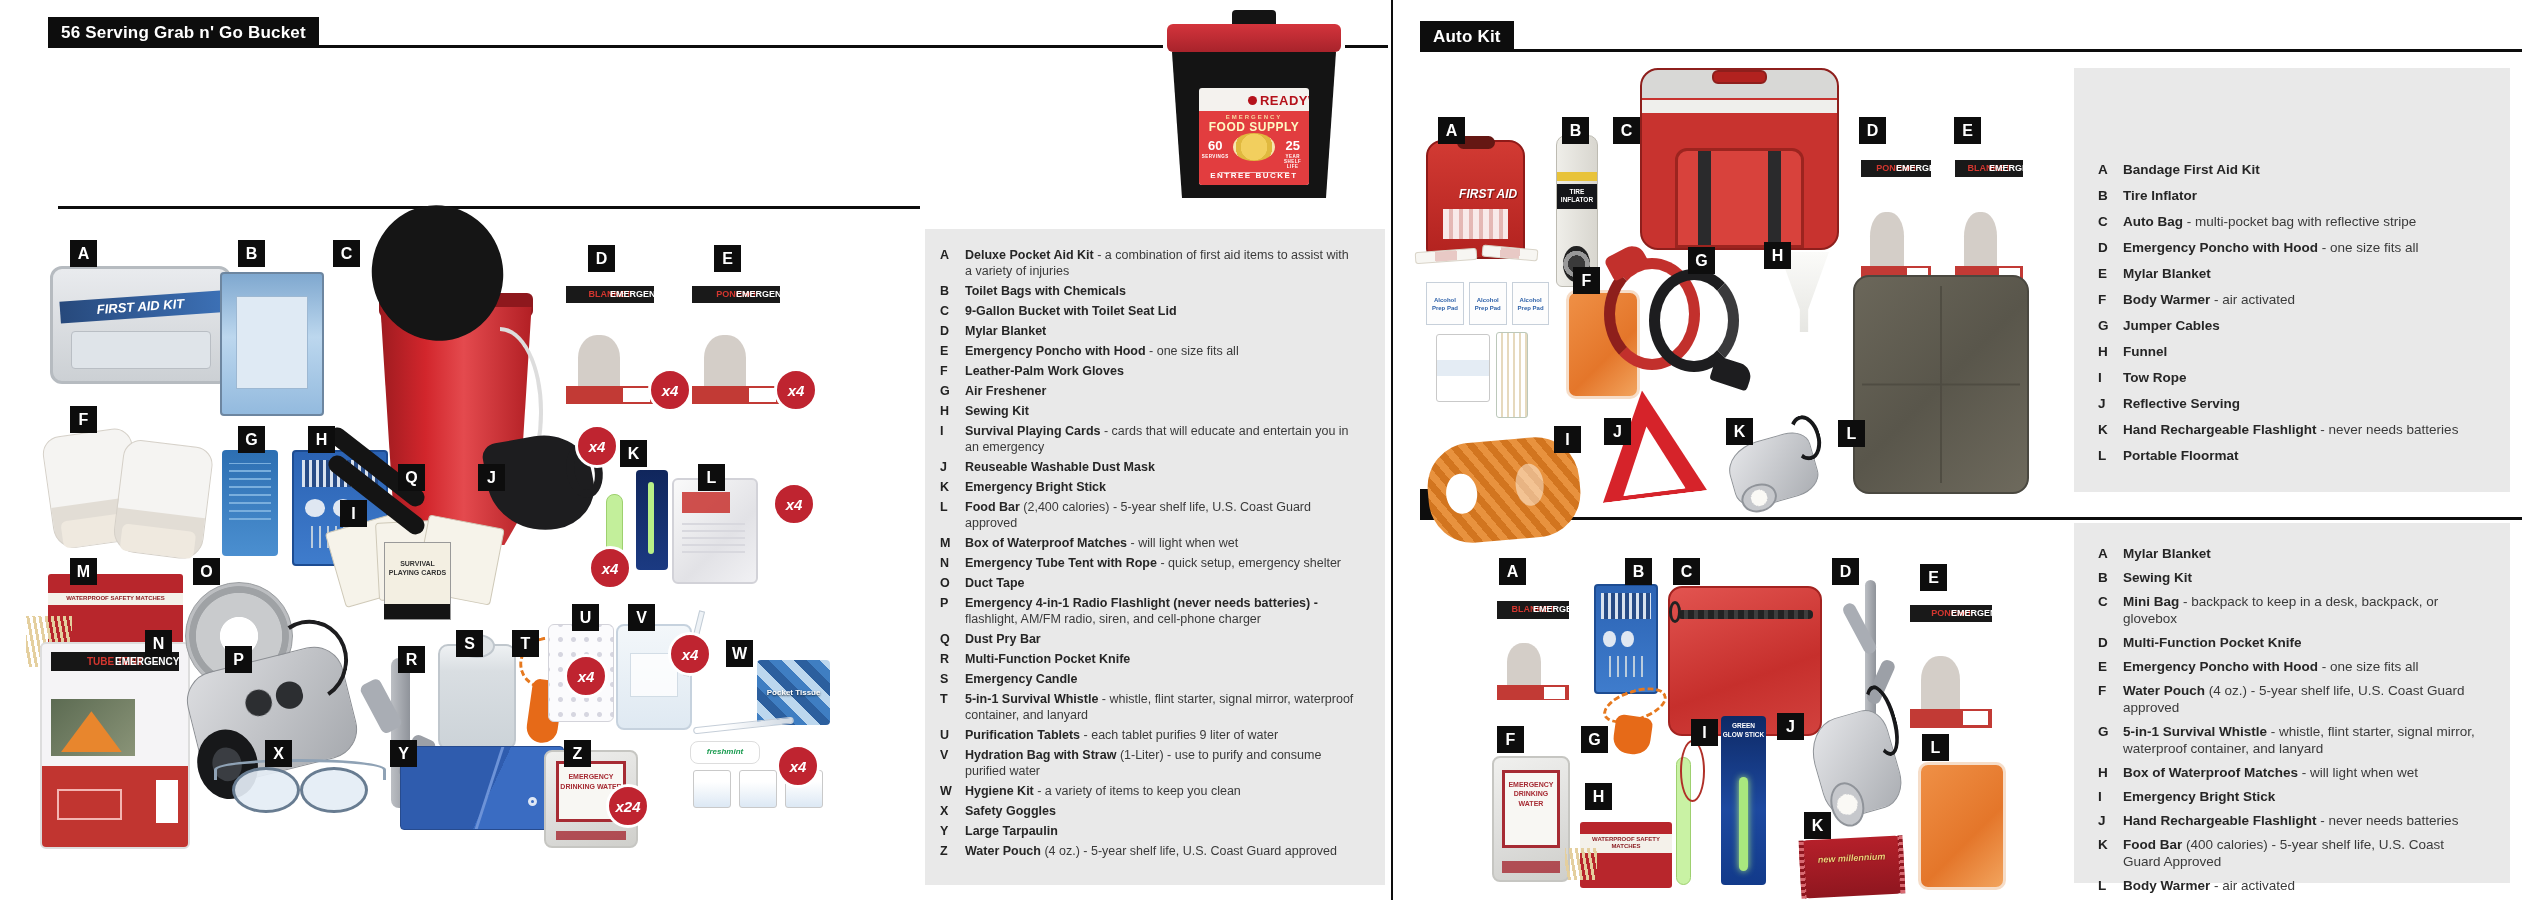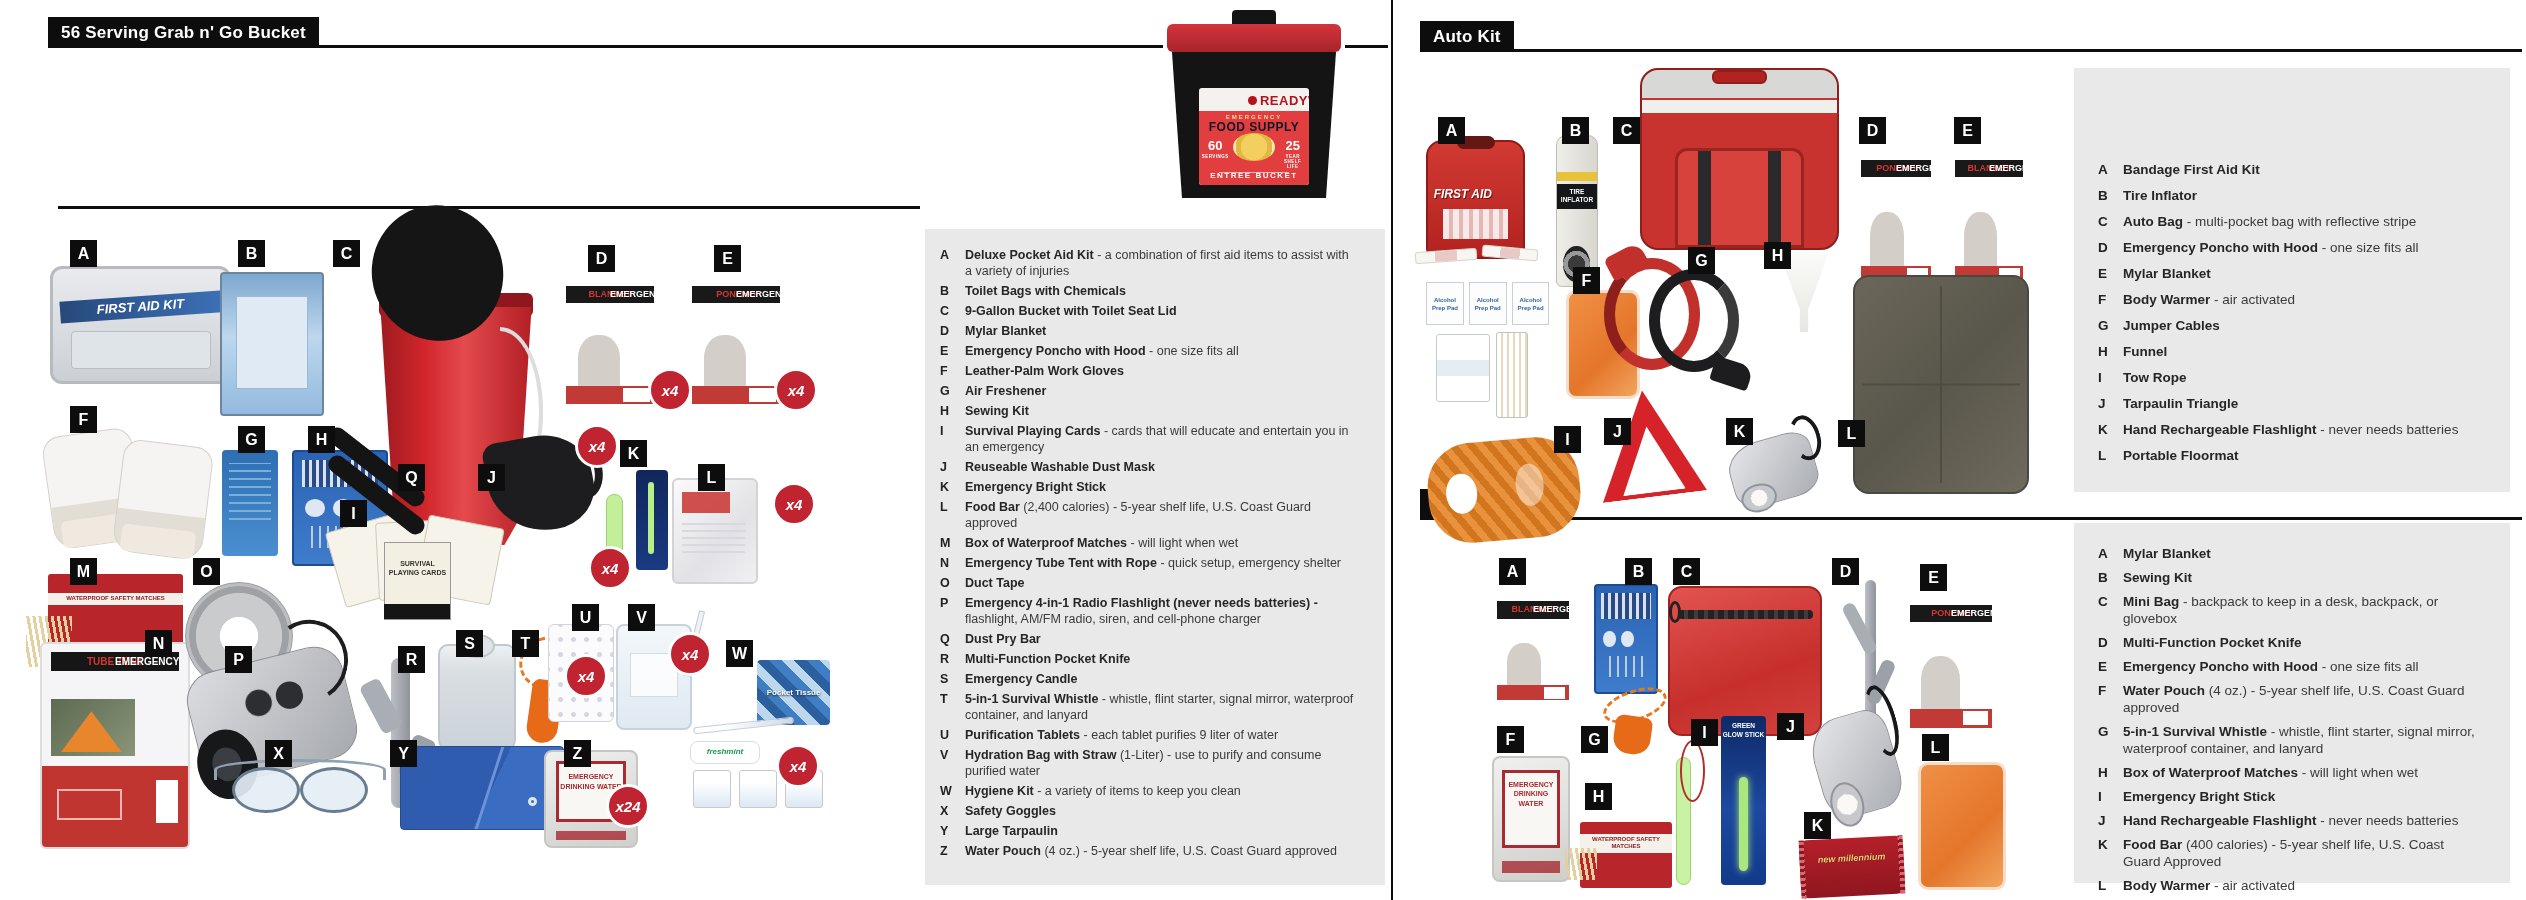--- a/index.html
+++ b/index.html
@@ -155,21 +155,21 @@
   .gg-l{left:4%}.gg-r{right:4%}
   .gg-strap{left:-8%;right:-8%;top:4%;height:30%;border:3px solid #8fa2b5;border-bottom:none;
             border-radius:50% 50% 0 0;background:transparent;width:116%}
 
   .k-tarp{background:linear-gradient(115deg,#2f5cae 0 55%,#3a6cc2 55%);border:1px solid #274b8e;border-radius:4px}
   .tp-fold{left:54%;top:0;width:3px;height:100%;background:#6d93d8;transform:skewX(-18deg)}
   .tp-gr{right:16%;bottom:28%;width:9px;height:9px;border:3px solid #dfe8f5;border-radius:50%}
 
   .k-redpouch{background:linear-gradient(180deg,#d23a33,#b2221f);border:2px solid #8f1a18;border-radius:16px 16px 10px 10px}
   .rp-h{left:30%;top:-5%;width:40%;height:11%;background:#651713;border-radius:8px}
-  .rp-t{left:6%;top:40%;width:88%;color:#fff;font:italic 800 12px/1 "Liberation Sans",sans-serif;text-align:left;
+  .rp-t{left:6%;top:40%;width:88%;color:#fff;font:italic 800 12px/1 "Liberation Sans",sans-serif;text-align:right;
         text-shadow:1px 1px 0 #70100e}
   .rp-b{left:16%;top:58%;width:68%;height:26%;background:repeating-linear-gradient(90deg,#fff 0 6px,#e9c7c4 6px 10px);opacity:.9}
 
   .bs{height:40%;background:#f7f6f2;border:1px solid #d9d4c8;border-radius:3px;
       background-image:linear-gradient(90deg,transparent 0 32%,#e8c9c5 32% 68%,transparent 68%)}
   .b1{left:0;top:12%;width:44%;transform:rotate(-4deg)}
   .b2{left:48%;top:2%;width:40%;transform:rotate(5deg)}
 
   .pd{top:0;width:30%;height:94%;background:#fdfdfd;border:1px solid #c7d0da;color:#2b5fa8;text-align:center;
       font:700 6px/1.3 "Liberation Sans",sans-serif;padding-top:11%}
@@ -246,21 +246,21 @@
   .rw *{position:absolute;box-sizing:border-box}
   .rw-handle{left:38%;top:0;width:24%;height:9%;background:#141414;border-radius:4px}
   .rw-lid{left:2%;top:7%;width:96%;height:14%;background:linear-gradient(180deg,#d4343c,#a8232b);border-radius:6px}
   .rw-body{left:4%;top:21%;width:92%;height:74%;background:#141414;clip-path:polygon(1% 0,99% 0,93% 100%,7% 100%)}
   .rw-label{left:17%;top:25%;width:66%;height:66%;background:#f4f2ee;border-radius:3px;overflow:hidden}
   .rw-logo{left:0;top:0;width:100%;height:24%;text-align:center;color:#b5121b;font:800 13px/2 "Liberation Sans",sans-serif;
            letter-spacing:.5px}
   .rw-dot{position:static;display:inline-block;width:9px;height:9px;background:#b5121b;border-radius:50%;margin-right:3px}
   .rw-red{left:0;top:24%;width:100%;height:76%;background:#e23d3f;text-align:center}
   .rw-sub{left:0;top:4%;width:100%;color:#f7d9a2;font:700 6px/1 "Liberation Sans",sans-serif;letter-spacing:2px}
-  .rw-title{left:0;top:13%;width:100%;color:#0f172a;font:800 12px/1 "Liberation Sans",sans-serif;letter-spacing:.5px}
+  .rw-title{left:0;top:13%;width:100%;color:#fef9c3;font:800 12px/1 "Liberation Sans",sans-serif;letter-spacing:.5px}
   .rw-food{left:31%;top:30%;width:38%;height:38%;border-radius:50%;
            background:radial-gradient(circle,#f2cf5e 0 52%,#e0b93f 53% 72%,#f6e7ae 73%)}
   .rw-sL{left:2%;top:38%;width:26%;color:#fff}
   .rw-sR{right:2%;top:38%;width:26%;color:#fff}
   .rw-num{position:static;display:block;font:800 13px/1.1 "Liberation Sans",sans-serif}
   .rw-sm{position:static;display:block;font:700 4.5px/1.2 "Liberation Sans",sans-serif;letter-spacing:.5px}
   .rw-foot{left:0;bottom:7%;width:100%;color:#fff;font:700 8px/1 "Liberation Sans",sans-serif;letter-spacing:1.5px}
   .rw-fline{left:18%;bottom:16%;width:64%;height:1px;background:#f3b9ba}
 </style>
 </head>
@@ -441,21 +441,21 @@
       <div class="lrow">
         <span class="lk">H</span>
         <span class="lt"><b>Funnel</b></span>
       </div>
       <div class="lrow">
         <span class="lk">I</span>
         <span class="lt"><b>Tow Rope</b></span>
       </div>
       <div class="lrow">
         <span class="lk">J</span>
-        <span class="lt"><b>Tarpaulin Triangle</b></span>
+        <span class="lt"><b>Reflective Serving</b></span>
       </div>
       <div class="lrow">
         <span class="lk">K</span>
         <span class="lt"><b>Hand Rechargeable Flashlight</b><span> - never needs batteries</span></span>
       </div>
       <div class="lrow">
         <span class="lk">L</span>
         <span class="lt"><b>Portable Floormat</b></span>
       </div>
     </div>

